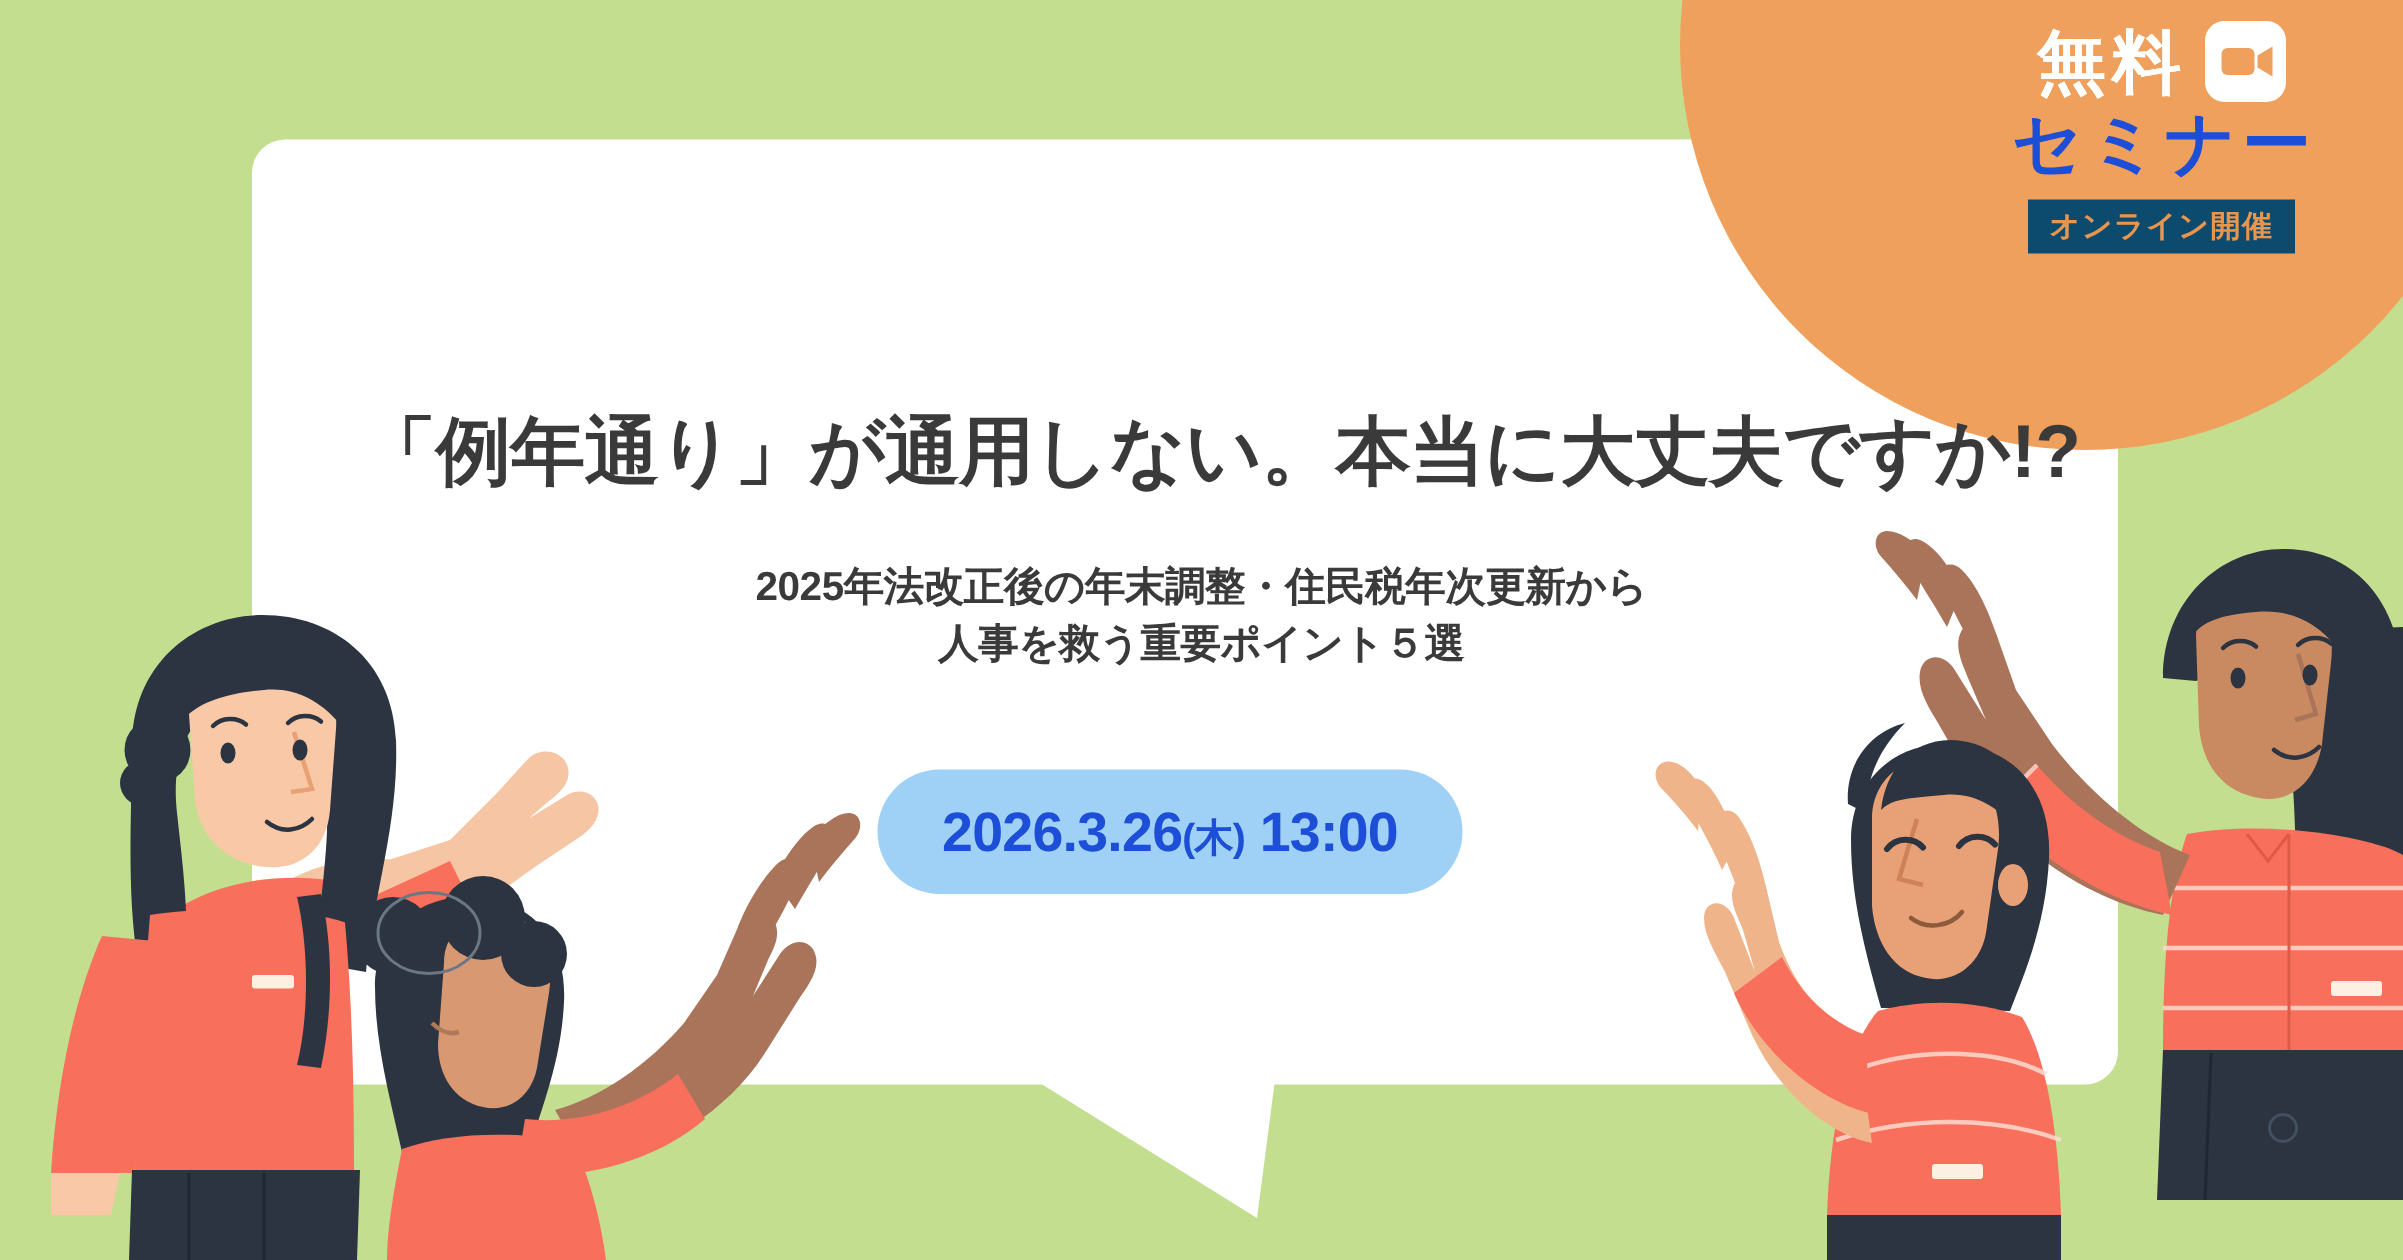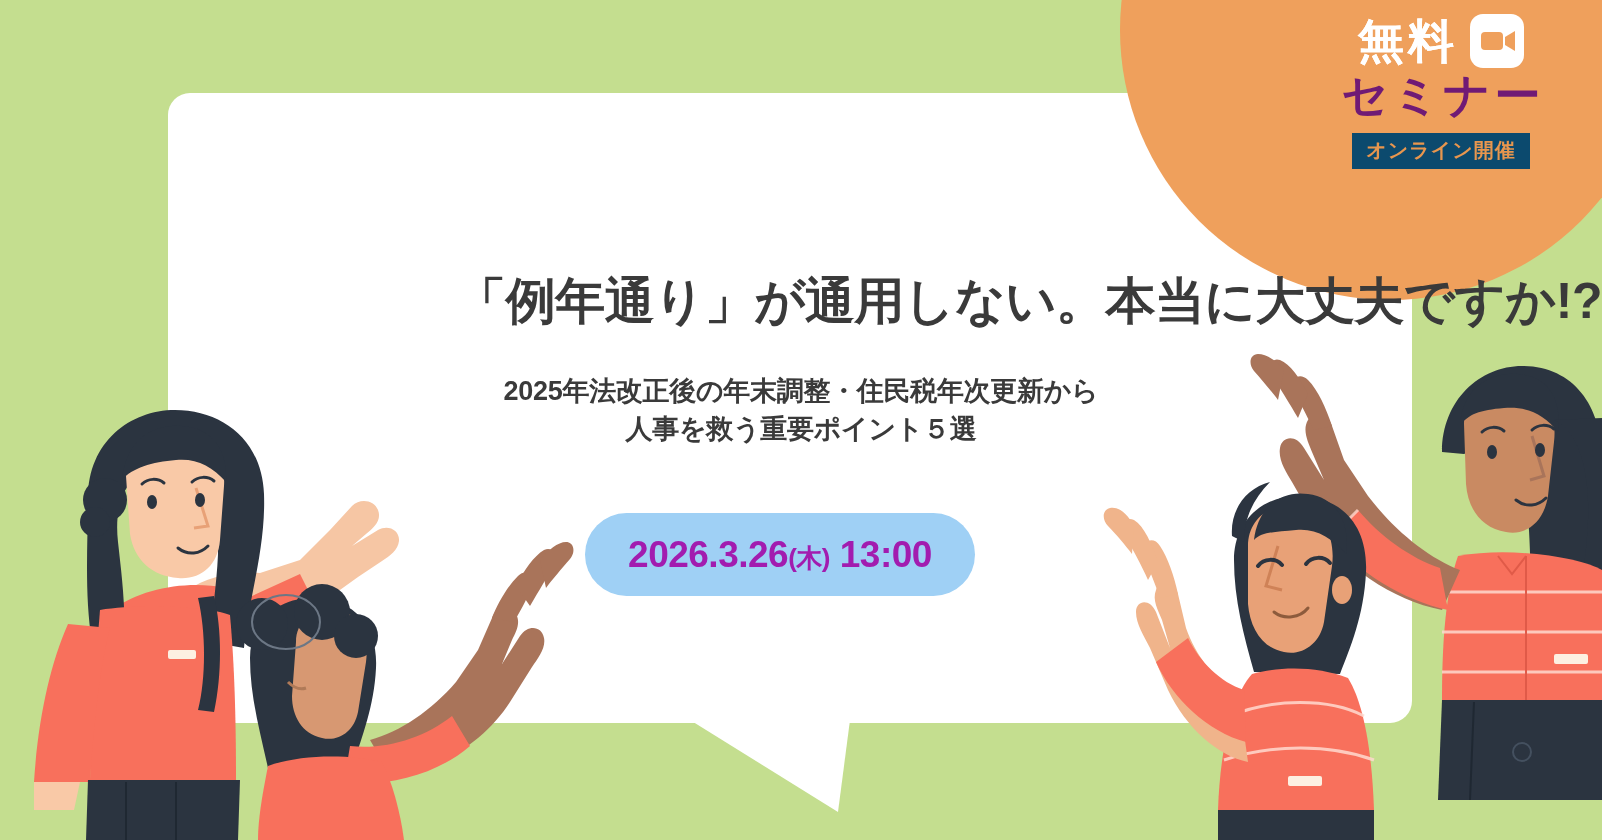--- a/index.html
+++ b/index.html
@@ -50,21 +50,21 @@
     font-size:14.5px;
     letter-spacing:.2px;
     color:#3b3b3b;
     font-family:"Liberation Sans",sans-serif;
   }
 
   
   .headline {
     position:absolute;
     left:0; right:0; top:272px;
-    text-align:right;
+    text-align:center;
     font-size:50px;
     line-height:1.18;
     font-weight:700;
     color:#3a3a3a;
     letter-spacing:-0.5px;
     z-index:6;
     white-space:nowrap;
     padding-left:26px;
   }
 
@@ -88,21 +88,21 @@
     left:585px; top:513px;
     width:390px; height:83px;
     background:#9fd0f5;
     border-radius:42px;
     display:flex; align-items:center; justify-content:center;
     z-index:6;
   }
   .date-pill .dt {
     font-size:37px;
     font-weight:700;
-    color:#a21caf;
+    color:#1d4ed8;
     letter-spacing:-0.5px;
     white-space:nowrap;
   }
   .date-pill .dow { font-size:26px; }
 
   
   .badge-circle {
     position:absolute;
     right:-58px; top:-240px;
     width:540px; height:540px;
@@ -124,21 +124,21 @@
   .badge-word {
     color:#ffffff;
     font-size:46px;
     font-weight:700;
     letter-spacing:4px;
     line-height:1.18;
     text-shadow:0 0 0 #fff;
   }
   .cam-icon { width:54px; height:54px; display:block; }
   .badge-line2 {
-    color:#701a75;
+    color:#1d4ed8;
     font-size:46px;
     font-weight:700;
     letter-spacing:4px;
     line-height:1.18;
     margin-top:2px;
     padding-left:4px;
   }
   .badge-online {
     margin-top:10px;
     background:#0c4a6e;

